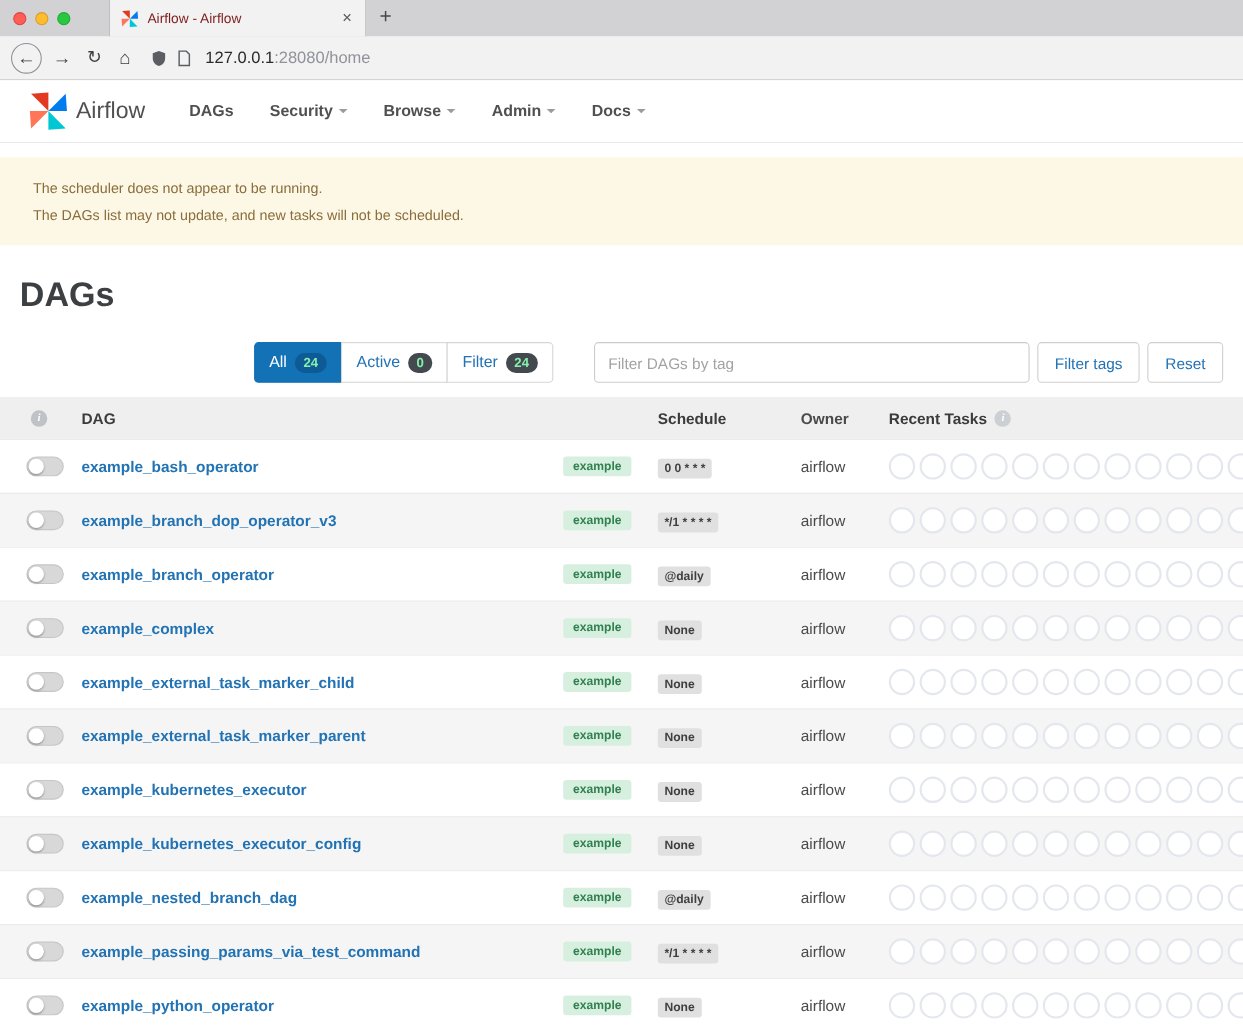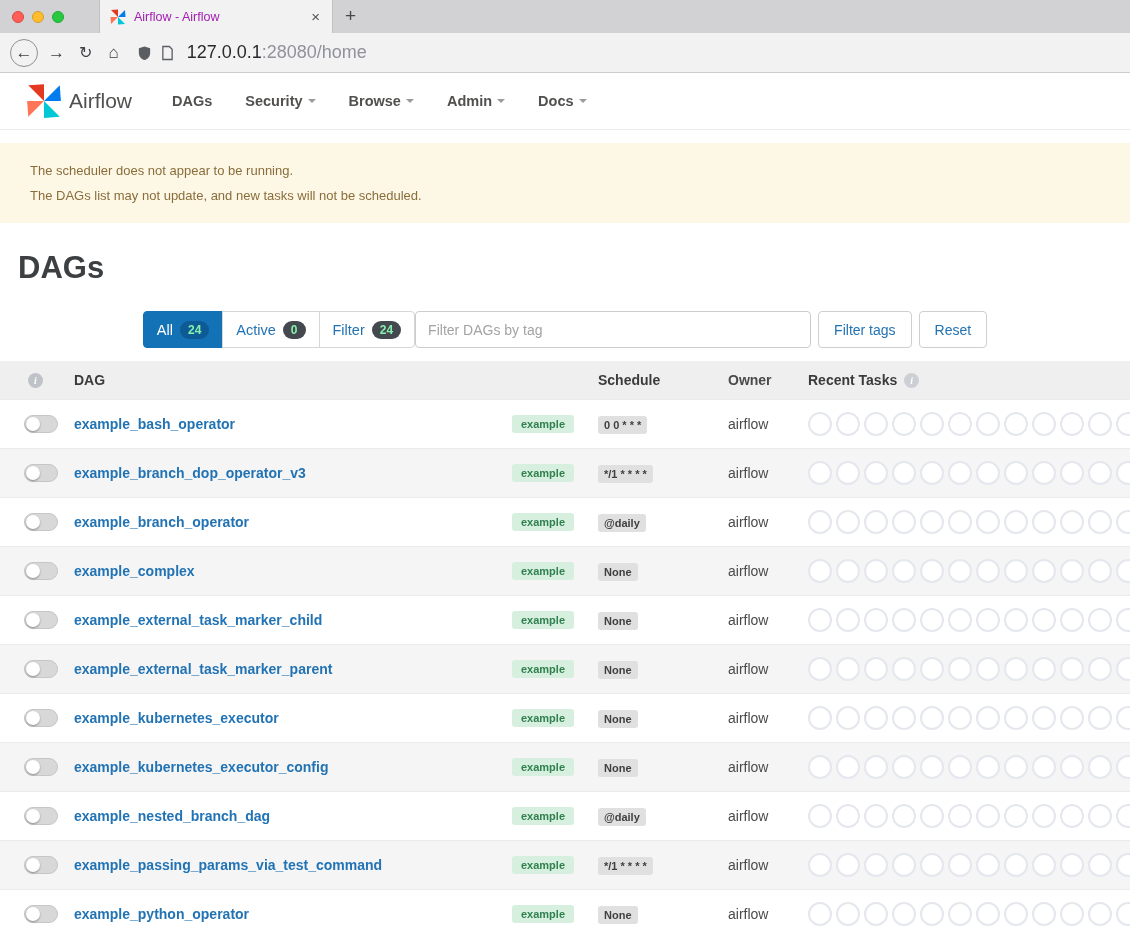--- a/index.html
+++ b/index.html
@@ -19,35 +19,35 @@
   .traffic { display: flex; align-items: center; gap: 8px; padding: 0 12px; }
   .tl { width: 12px; height: 12px; border-radius: 50%; display: inline-block; }
   .tl.red { background: #ff5f57; border: 1px solid #e0443e; }
   .tl.yellow { background: #febc2e; border: 1px solid #d99e23; }
   .tl.green { background: #28c840; border: 1px solid #1eab33; }
   .tab {
     position: absolute; left: 99px; top: 0; width: 234px; height: 33px;
     background: #f2f2f3; display: flex; align-items: center;
     padding: 0 10px; border-left: 1px solid #bfbfc2; border-right: 1px solid #bfbfc2;
   }
-  .tab-title { flex: 1; font-size: 12.5px; color: #a21caf; margin-left: 8px; white-space: nowrap; overflow: hidden; }
+  .tab-title { flex: 1; font-size: 12.5px; color: #7f1d1d; margin-left: 8px; white-space: nowrap; overflow: hidden; }
   .tab-close { font-size: 15px; color: #55565a; padding: 0 2px; line-height: 1; }
   .newtab { position: absolute; left: 345px; font-size: 19px; color: #47484b; line-height: 1; top: 6px; }
 
   .toolbar {
     height: 40px; background: #f2f2f3; border-bottom: 1px solid #cdcdcf;
     display: flex; align-items: center; padding: 0 10px;
   }
   .nav-btn { color: #3f4043; font-size: 17px; line-height: 1; display: inline-flex; align-items: center; justify-content: center; }
   .btn-back { width: 28px; height: 28px; border: 1px solid #8f9093; border-radius: 50%; margin-right: 10px; }
   .btn-fwd { margin-right: 14px; }
   .btn-reload { margin-right: 16px; font-size: 16px; }
   .btn-home { margin-right: 18px; font-size: 17px; }
   .tb-icon { display: inline-flex; align-items: center; margin-right: 9px; }
-  .urlbox { display: flex; align-items: center; margin-left: 4px; font-size: 18px; }
+  .urlbox { display: flex; align-items: center; margin-left: 4px; font-size: 15px; }
   .url-host { color: #2a2a2c; }
   .url-rest { color: #91929a; }
 
   
   .af-navbar {
     height: 57px; background: #fff; border-bottom: 1px solid #eaeaea;
     display: flex; align-items: center; padding-left: 26px;
   }
   .brand { display: flex; align-items: center; }
   .brand-name { font-size: 21px; color: #51504f; margin-left: 7px; }
@@ -65,21 +65,21 @@
   
   .alert {
     margin-top: 13px; background: var(--alert_bg, #fdf8e6);
     color: var(--alert_text, #8a6d3b);
     padding: 15px 30px; font-size: 13px; line-height: 25px;
   }
 
   
   .page-title { font-size: 31px; font-weight: bold; color: #3c4043; margin: 27px 0 0 18px; }
 
-  .controls { display: flex; justify-content: center; align-items: center; margin: 25px 18px 0 18px; }
+  .controls { display: flex; justify-content: flex-end; align-items: center; margin: 25px 18px 0 18px; gap: 37px; }
   .tab-group { display: inline-flex; }
   .ftab {
     height: 37px; padding: 0 13px; font-size: 14.5px; background: #fff;
     border: 1px solid #d6d6d6; color: var(--link_blue, #2273b4);
     display: inline-flex; align-items: center; margin-left: -1px;
   }
   .ftab:first-child { border-radius: 4px 0 0 4px; margin-left: 0; }
   .ftab:last-child { border-radius: 0 4px 4px 0; }
   .ftab.active { background: var(--accent_blue, #1371b6); border-color: var(--accent_blue, #1371b6); color: #fff; }
   .count-badge {

